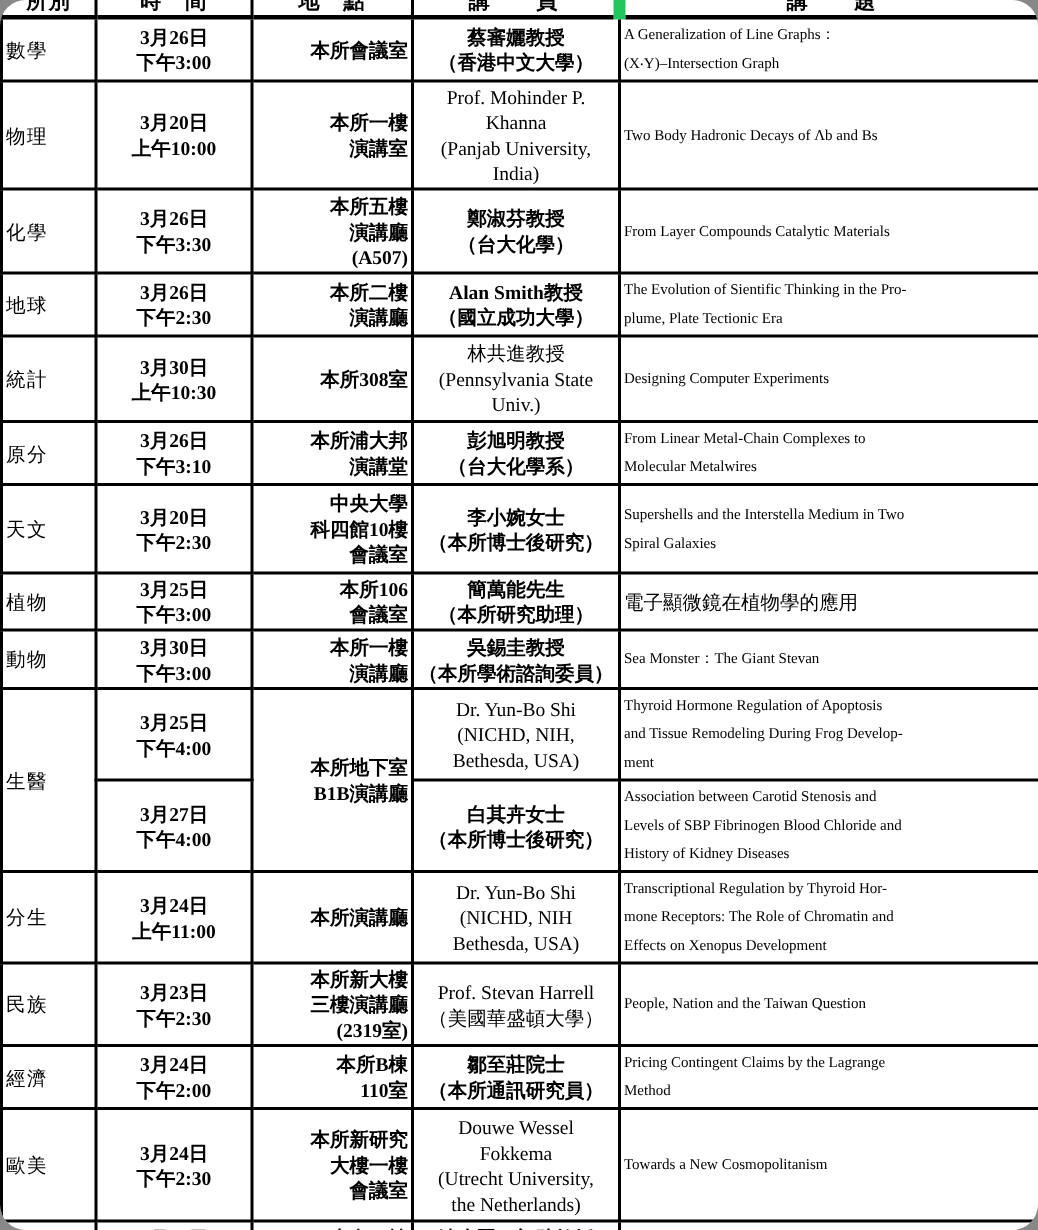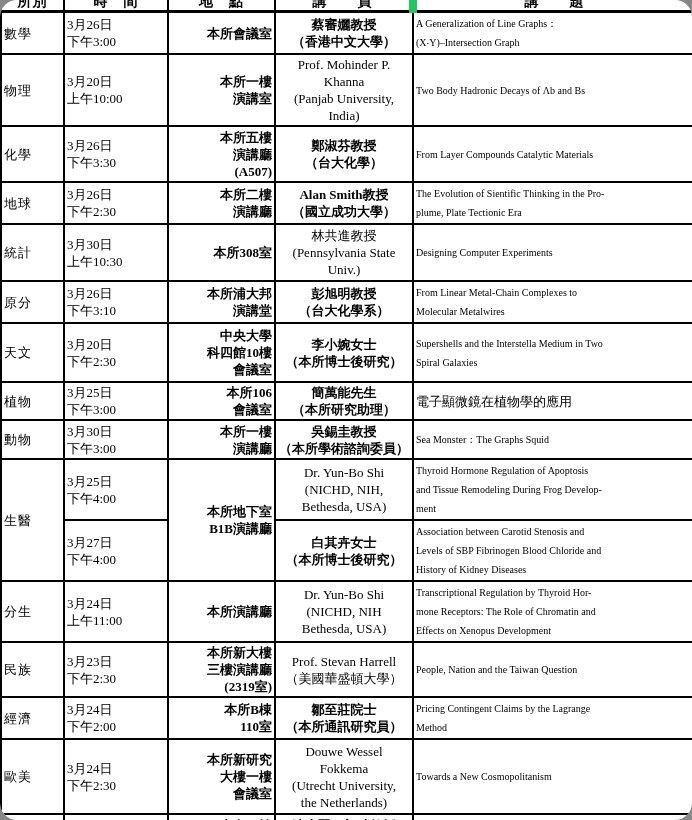--- a/index.html
+++ b/index.html
@@ -25,21 +25,21 @@
   tr.hdr th .clip {
     height:10px; overflow:hidden;
   }
   tr.hdr th .clip span {
     display:block; line-height:15px; margin-top:-6px; text-align:center;
     letter-spacing:1px; white-space:pre;
   }
   
   td.c-topic { border-left:3px solid #000; }
   td.c-dept  { text-align:left; font-weight:normal; letter-spacing:1px; }
-  td.c-time  { text-align:left; white-space:pre-line; font-weight:normal; }
+  td.c-time  { text-align:center; white-space:pre-line; font-weight:bold; }
   td.c-place { text-align:right; white-space:pre-line; font-weight:bold; }
   td.c-spk   { text-align:center; white-space:pre-line; }
   td.c-spk.zh{ font-weight:bold; }
   td.c-topic { text-align:justify; white-space:pre-line; padding:1px 7px; font-size:10px; line-height:19px; }
   td.c-topic.zh { font-weight:normal; font-size:13px; }
   
   tr.subdiv td { border-top:1px solid #000; }
 </style>
 </head>
 <body>
@@ -179,21 +179,21 @@
     </tr>
 
     <tr style="height:39px">
       <td class="c-dept">動物</td>
       <td class="c-time">3月30日
 下午3:00</td>
       <td class="c-place">本所一樓
 演講廳</td>
       <td class="c-spk zh">吳錫圭教授
 （本所學術諮詢委員）</td>
-      <td class="c-topic">Sea Monster：The Graphs Squid</td>
+      <td class="c-topic">Sea Monster：The Giant Stevan</td>
     </tr>
 
     <tr style="height:56px">
       <td class="c-dept" rowspan="2">生醫</td>
       <td class="c-time">3月25日
 下午4:00</td>
       <td class="c-place" rowspan="2">本所地下室
 B1B演講廳</td>
       <td class="c-spk">Dr. Yun-Bo Shi
 (NICHD, NIH,

